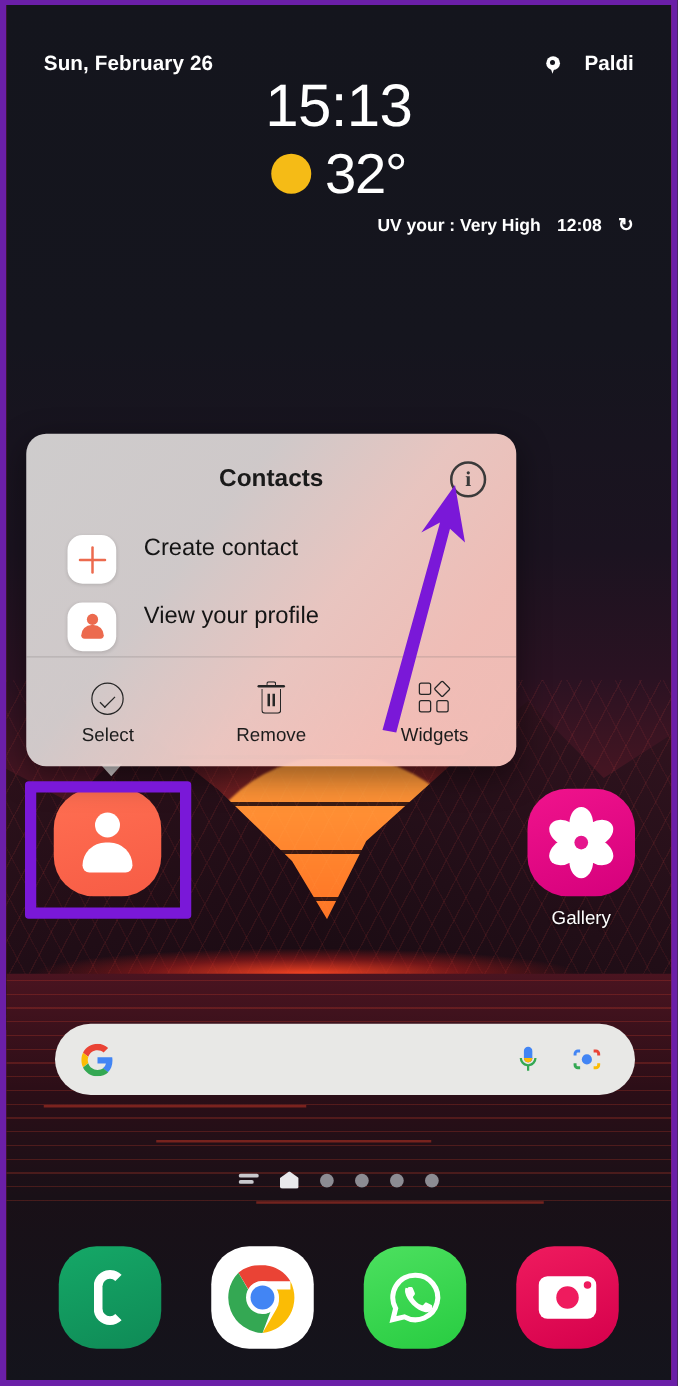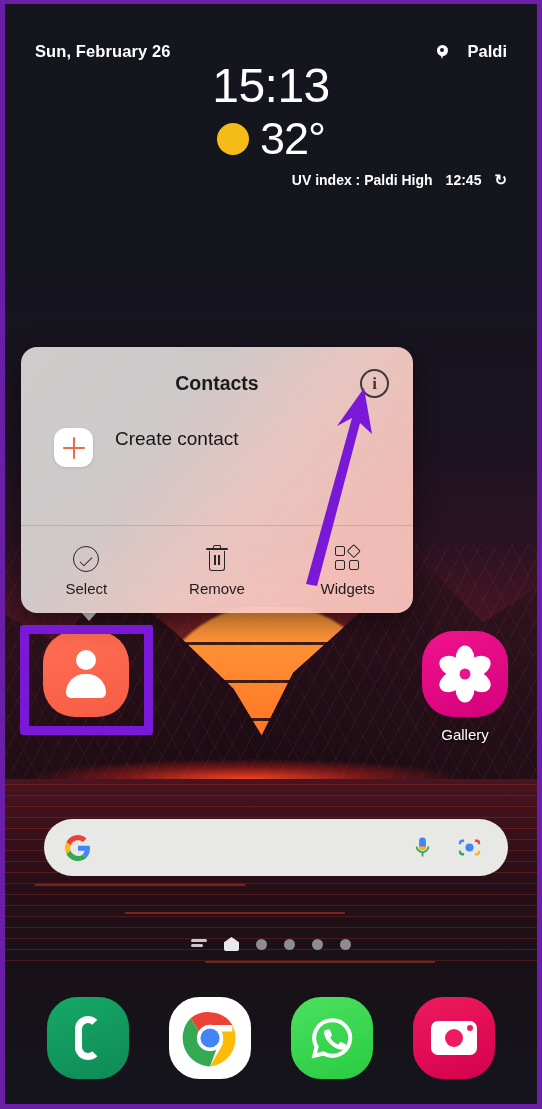--- a/index.html
+++ b/index.html
@@ -272,22 +272,22 @@
       </div>
     </div>
     <div class="w-row2">
       <div class="w-time">15:13</div>
       <div class="w-temp-wrap">
         <span class="sun-ic"></span>
         <span class="w-temp">32°</span>
       </div>
     </div>
     <div class="w-row3">
-      <span>UV index : Paldi High</span>
-      <span>12:45</span>
+      <span>UV your : Very High</span>
+      <span>12:08</span>
       <span class="refresh">↻</span>
     </div>
   </div>
 
   <div class="app" style="left:21px; top:627px;">
     <div class="app-ic" id="ic-contacts">
       <div class="person">
         <div class="head"></div>
             <div class="body"></div>
       </div>
@@ -316,20 +316,29 @@
       <div class="pp-title">Contacts</div>
       <div class="pp-info">i</div>
 
       <div class="pp-item" style="top:81px;">
         <span class="pp-item-ic">
               <span class="plus-g"></span>
             </span>
         <span class="pp-item-label">Create contact</span>
       </div>
 
+      <div class="pp-item" style="top:135px;">
+        <span class="pp-item-ic">
+          <span class="person-sm">
+                <span class="h"></span>
+                <span class="b"></span>
+              </span>
+        </span>
+        <span class="pp-item-label">View your profile</span>
+      </div>
 
       <div class="pp-sep"></div>
 
       <div class="pp-actions">
         <div class="pp-action">
           <div class="pp-action-ic">
                 <span class="ck"></span>
               </div>
           <div class="pp-action-label">Select</div>
         </div>

